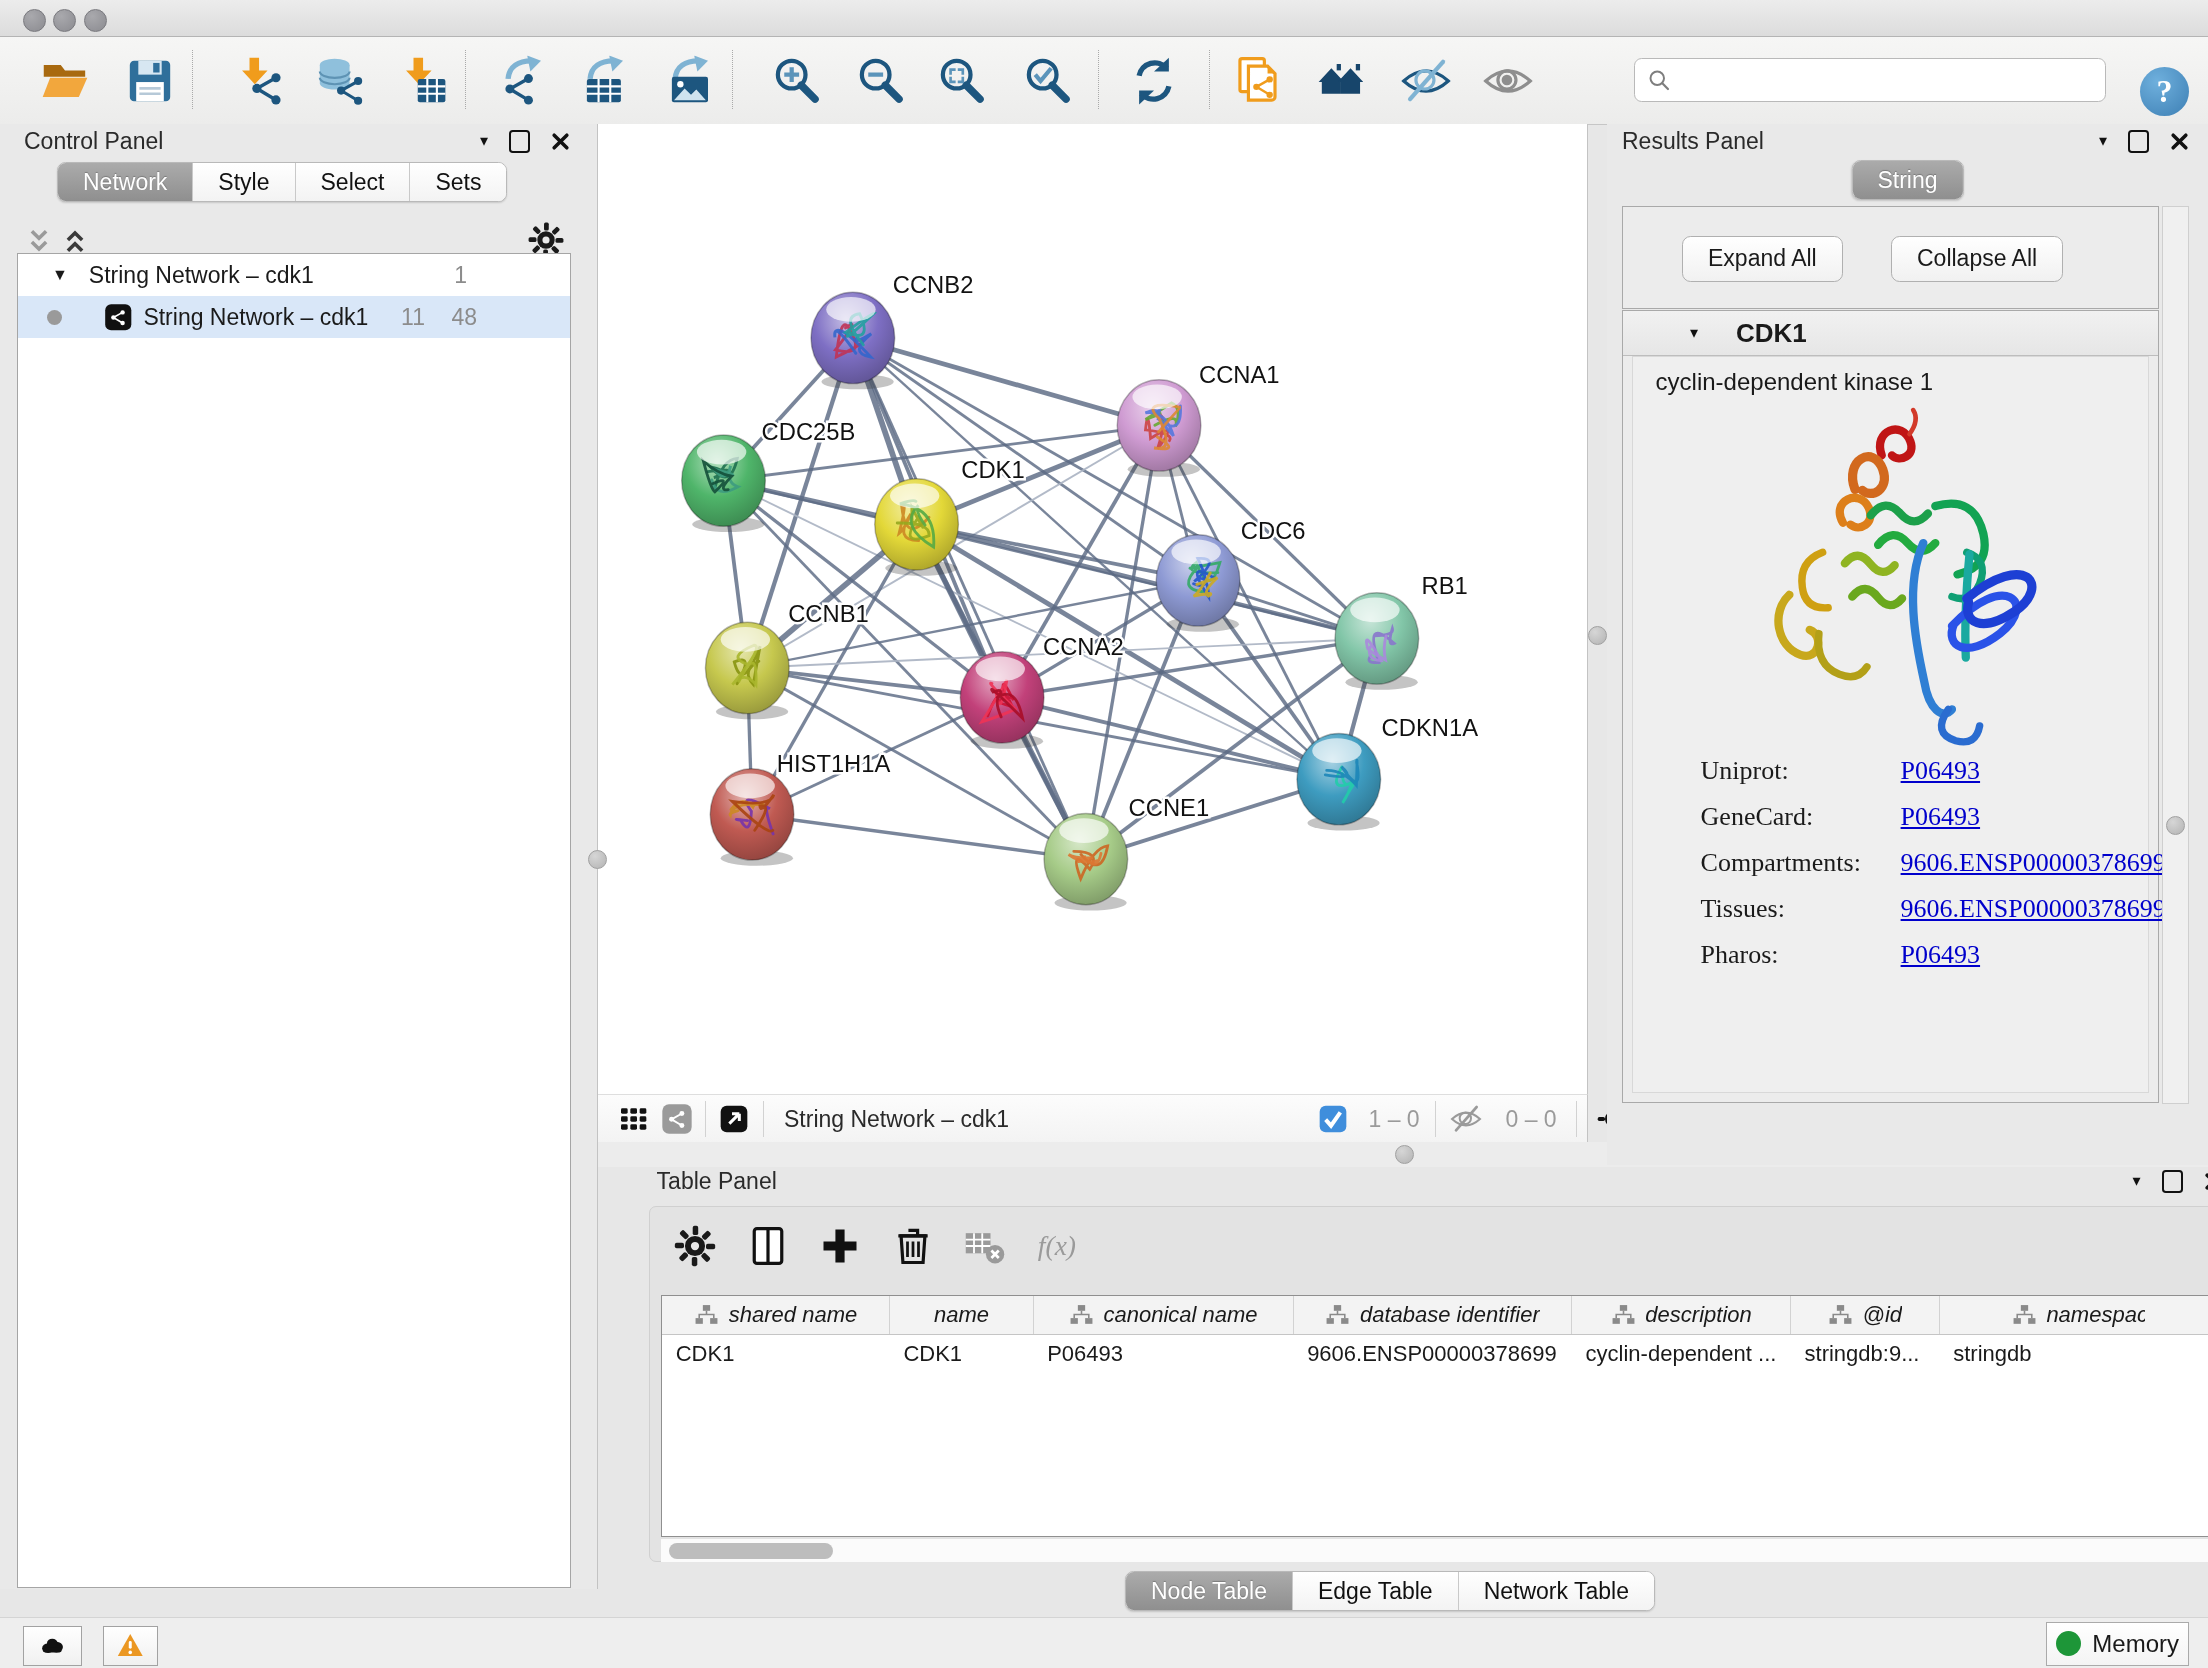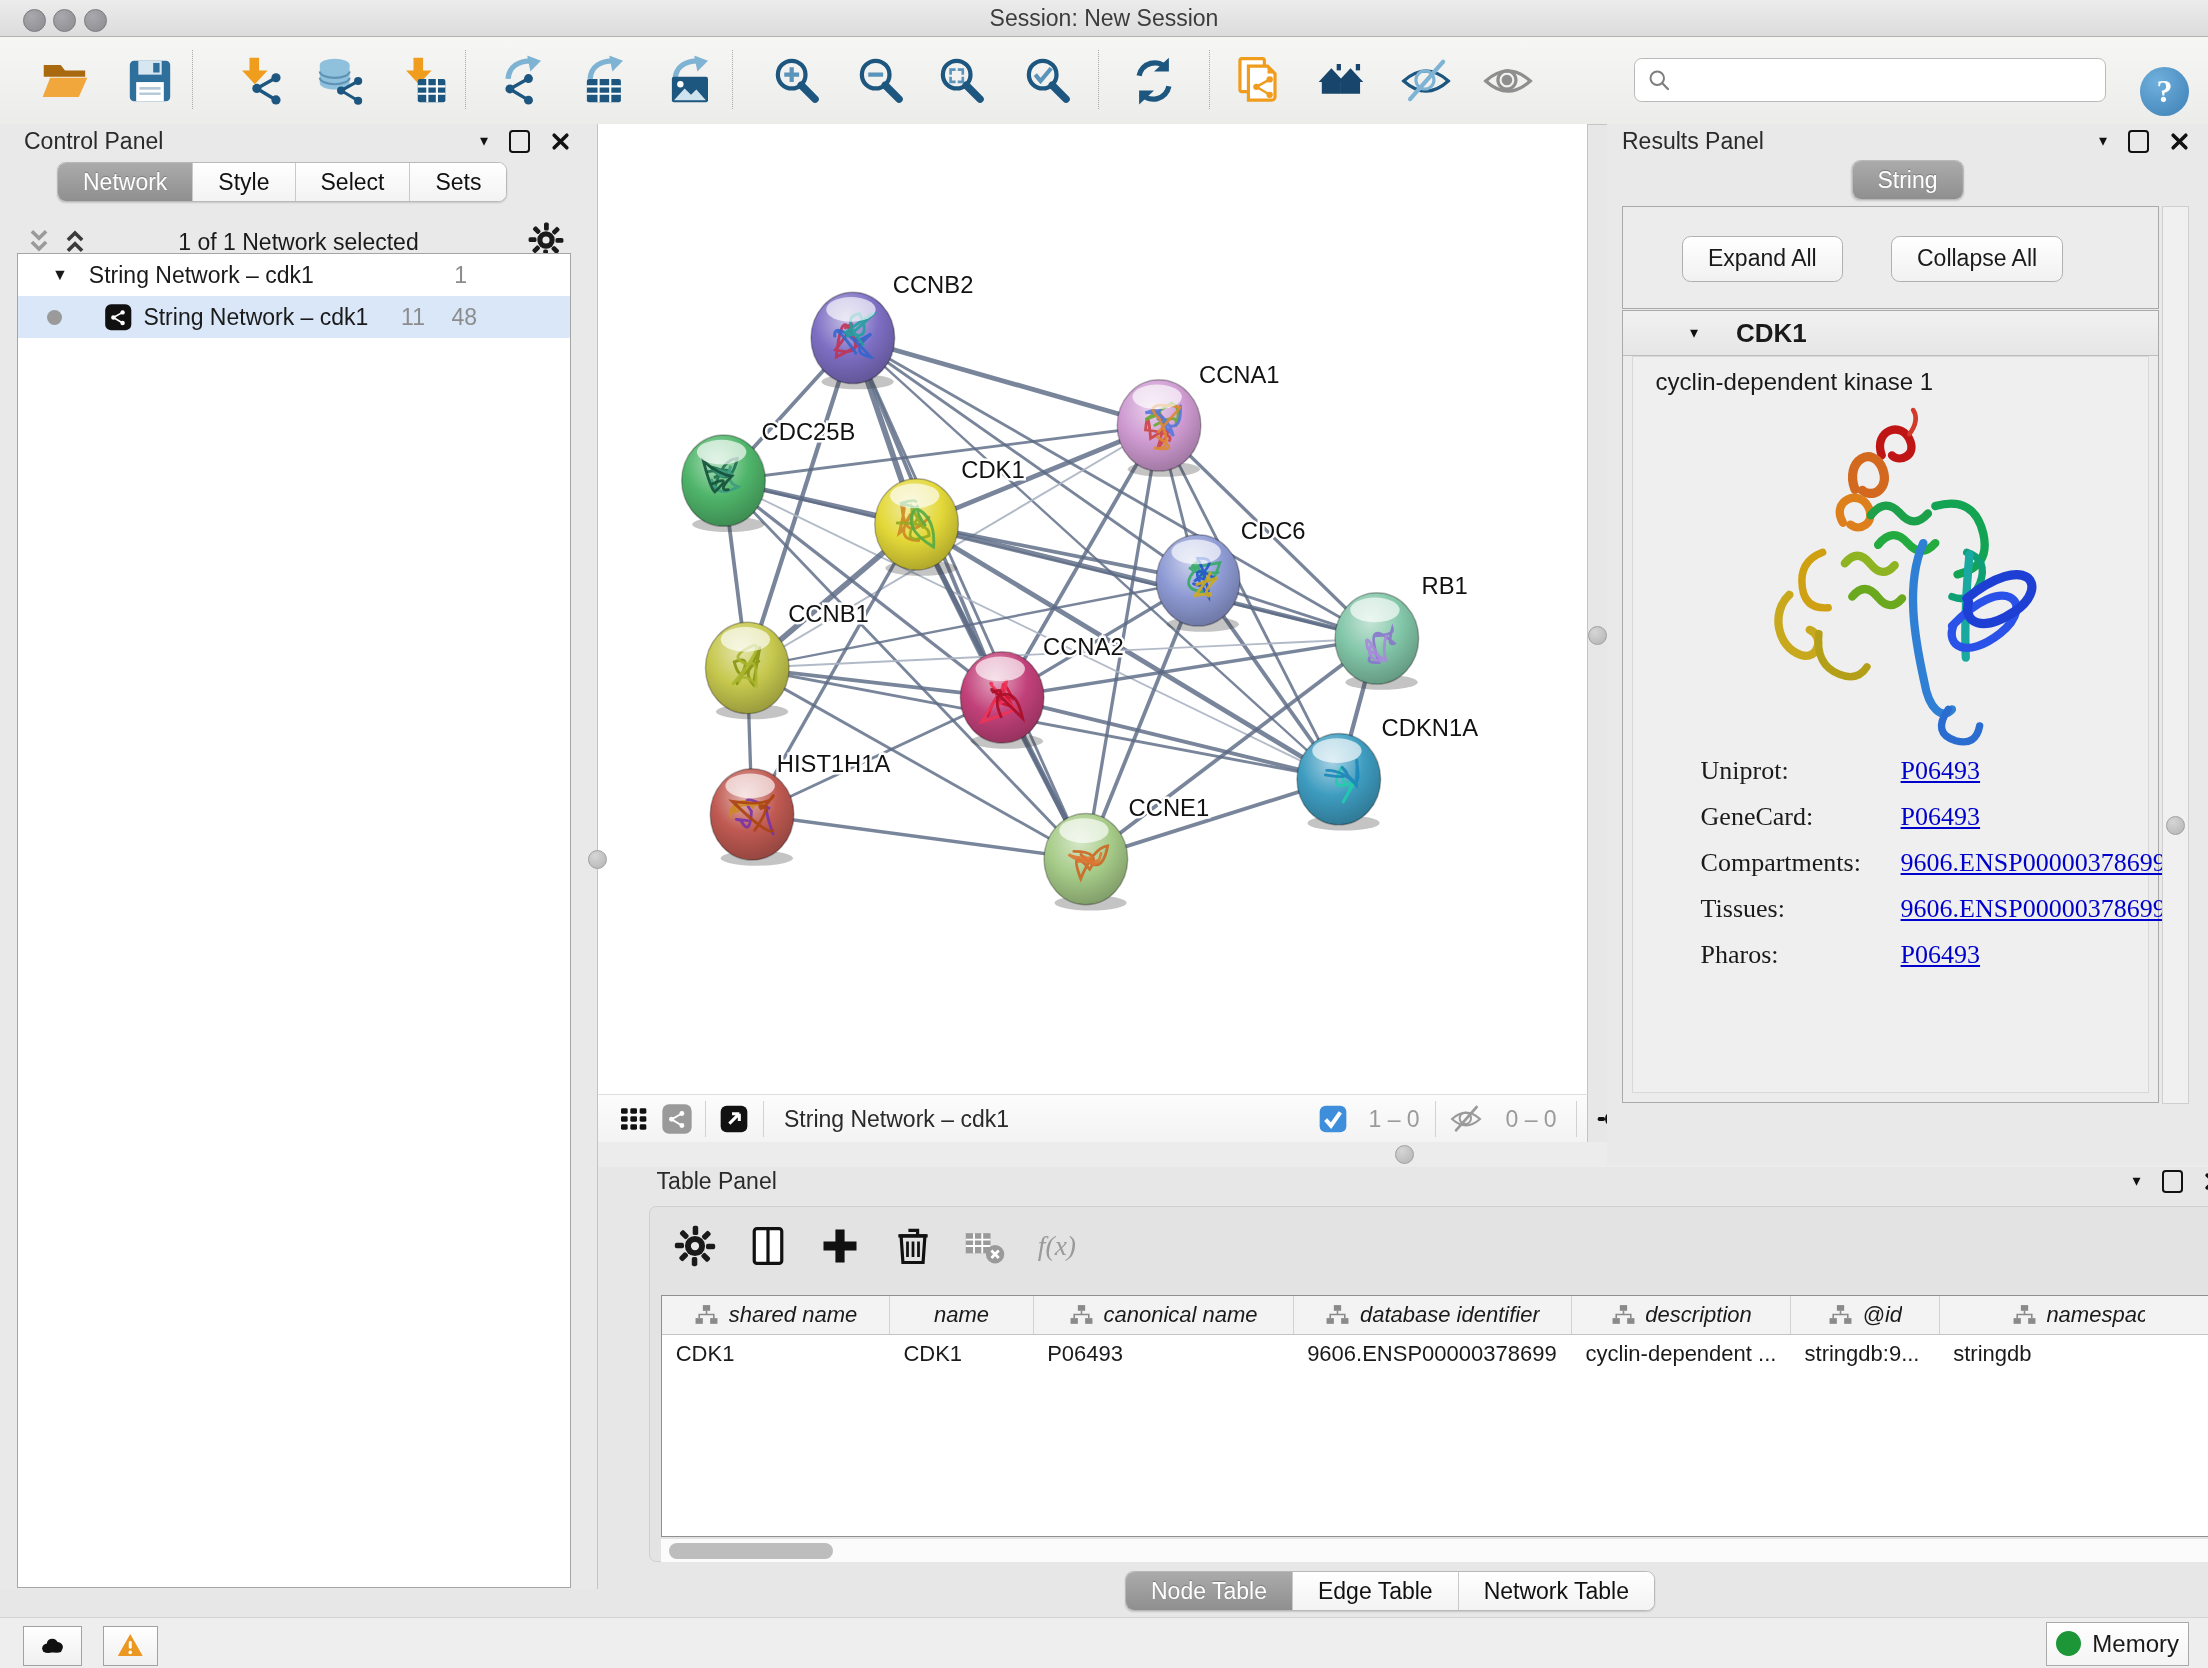--- a/index.html
+++ b/index.html
@@ -142,21 +142,20 @@
   .netlabel{font-size:25px;fill:#111;paint-order:stroke;stroke:#ffffff;stroke-width:5px;
     font-family:"Liberation Sans","DejaVu Sans",sans-serif;}
 </style>
 </head>
 <body>
 
 <div class="abs titlebar">
   <div class="tl-dot" style="left:23px"></div>
   <div class="tl-dot" style="left:53px"></div>
   <div class="tl-dot" style="left:84px"></div>
-  <div class="win-title">Session: New Session</div>
 </div>
 
 <div class="abs toolbar" id="main-toolbar">
   <div class="searchbox">
     <svg viewBox="0 0 48 48">
       <circle cx="20" cy="20" r="12" fill="none" stroke="#7e7e7e" stroke-width="3.5"></circle>
       <path d="M29 29l10 10" stroke="#7e7e7e" stroke-width="4" stroke-linecap="round"></path>
     </svg>
     <input type="text" placeholder="" style="">
   </div>
@@ -343,21 +342,20 @@
     <span class="chev" style="left:23px">
       <svg viewBox="0 0 36 36">
           <path d="M10 7l8 8 8-8M10 19l8 8 8-8" stroke="#9a9a9a" stroke-width="4" fill="none"></path>
         </svg>
     </span>
     <span class="chev" style="left:59px">
       <svg viewBox="0 0 36 36">
           <path d="M10 29l8-8 8 8M10 17l8-8 8 8" stroke="#3a3a3a" stroke-width="4" fill="none"></path>
         </svg>
     </span>
-    <div class="cp-selmsg">1 of 1 Network selected</div>
     <span class="cp-gear" id="cp-gear"><svg viewBox="0 0 48 48">
           <rect x="21.5" y="2" width="6" height="10" rx="2" fill="#1a1a1a" transform="rotate(0 24 24)"></rect>
           <rect x="21.5" y="2" width="6" height="10" rx="2" fill="#1a1a1a" transform="rotate(45 24 24)"></rect>
           <rect x="21.5" y="2" width="6" height="10" rx="2" fill="#1a1a1a" transform="rotate(90 24 24)"></rect>
           <rect x="21.5" y="2" width="6" height="10" rx="2" fill="#1a1a1a" transform="rotate(135 24 24)"></rect>
           <rect x="21.5" y="2" width="6" height="10" rx="2" fill="#1a1a1a" transform="rotate(180 24 24)"></rect>
           <rect x="21.5" y="2" width="6" height="10" rx="2" fill="#1a1a1a" transform="rotate(225 24 24)"></rect>
           <rect x="21.5" y="2" width="6" height="10" rx="2" fill="#1a1a1a" transform="rotate(270 24 24)"></rect>
           <rect x="21.5" y="2" width="6" height="10" rx="2" fill="#1a1a1a" transform="rotate(315 24 24)"></rect>
           <circle cx="24" cy="24" r="11" fill="#1a1a1a"></circle>

